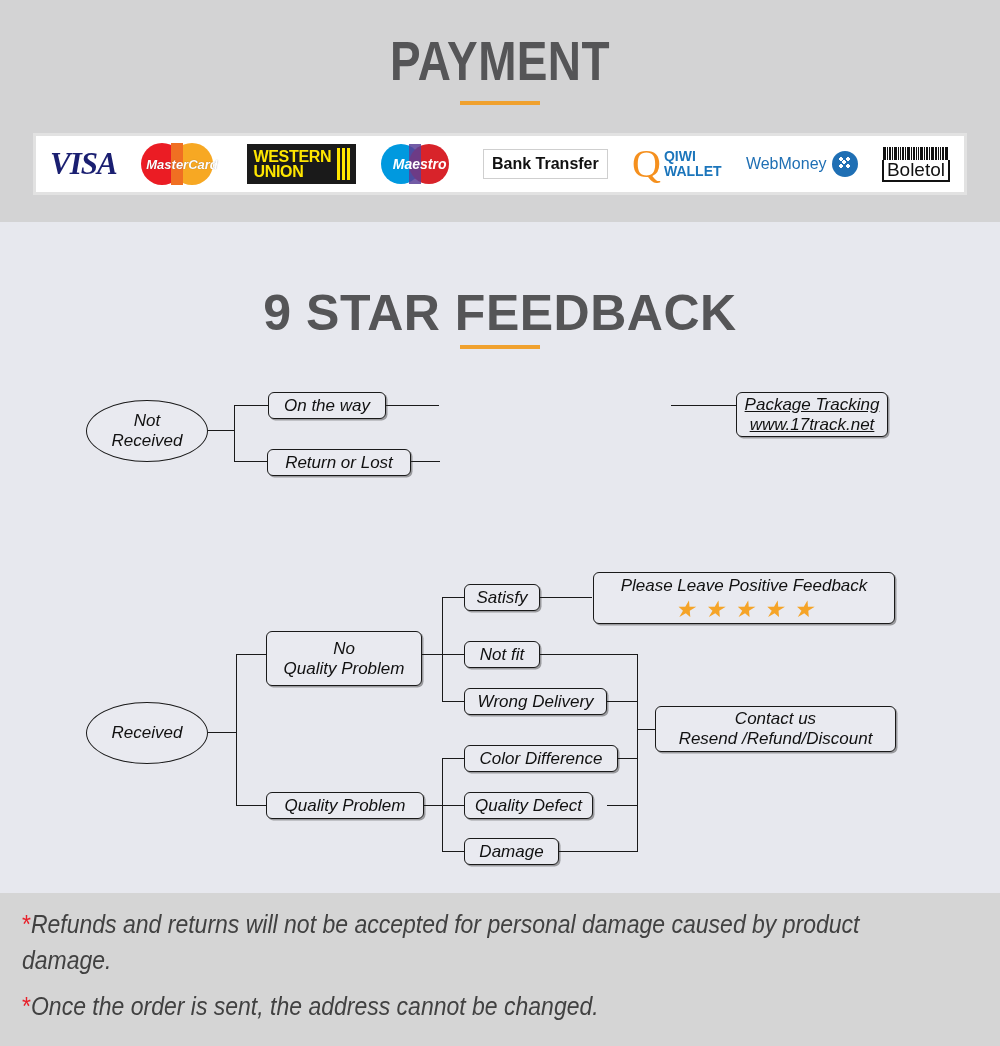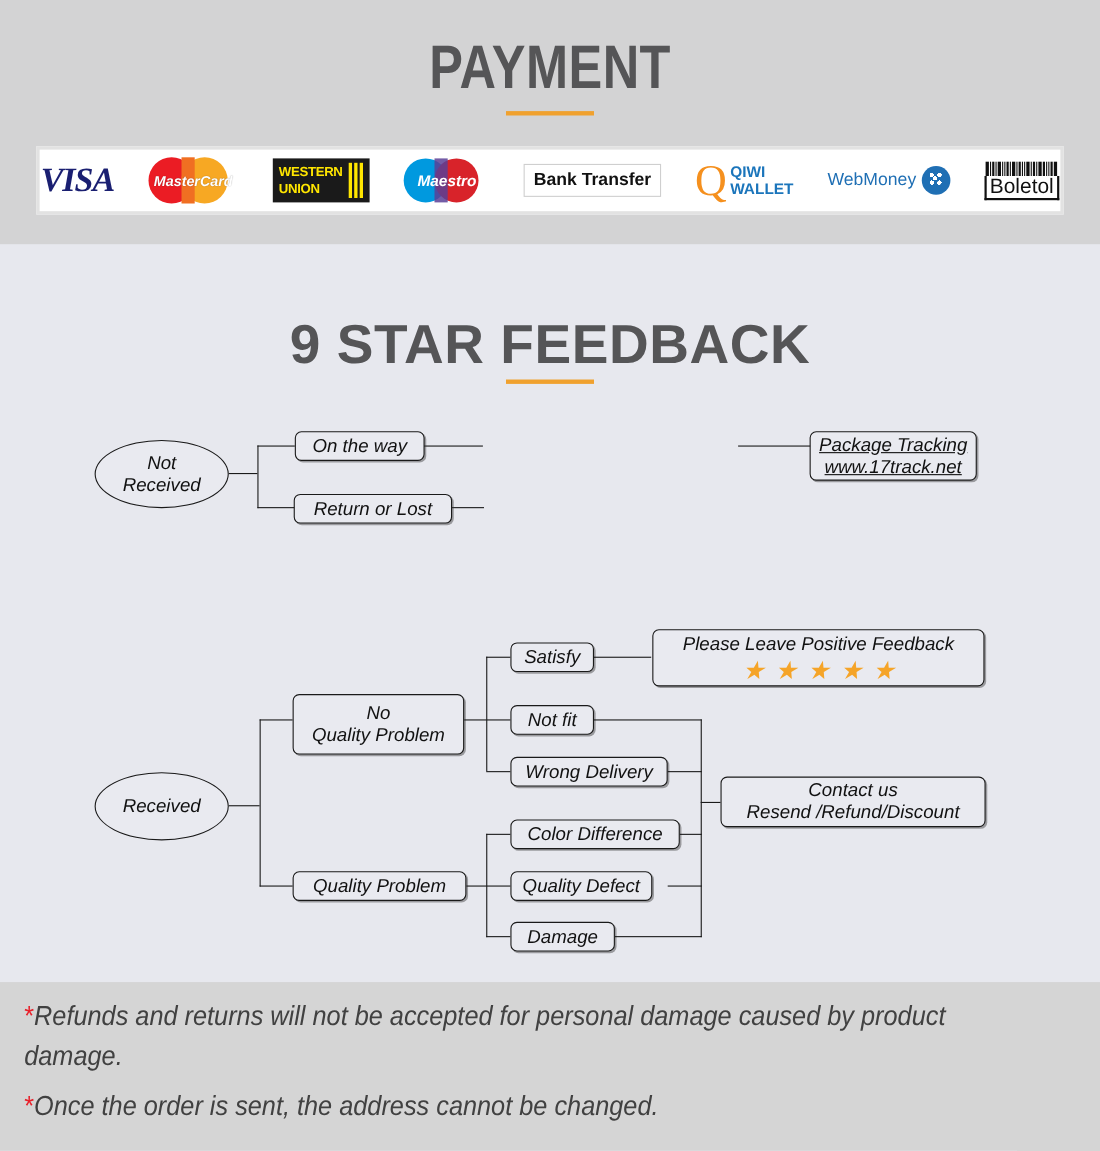--- a/index.html
+++ b/index.html
@@ -38,38 +38,38 @@
   #feedback-rule{
     position:absolute;left:460px;top:345px;width:80px;height:4px;background:#f0a12e;
   }
 
   
   .paybar{
     position:absolute;left:33px;top:133px;width:934px;height:62px;
     background:#fff;border:3px solid #e2e2e2;
     box-sizing:border-box;
     display:flex;align-items:center;justify-content:space-between;
-    padding:0 1px;
+    padding:0 14px;
   }
   .logo{display:flex;align-items:center;justify-content:center;flex:0 0 auto;}
 
   .visa{
     font-family:"Liberation Serif",serif;font-style:italic;font-weight:bold;
     font-size:31px;color:#1a1f71;letter-spacing:-1px;
   }
   .mc{position:relative;width:82px;height:42px;}
   .mc .c1{position:absolute;left:0;top:0;width:42px;height:42px;border-radius:50%;background:#eb1c24;}
   .mc .c2{position:absolute;left:30px;top:0;width:42px;height:42px;border-radius:50%;background:#f7a823;}
   .mc .ov{position:absolute;left:30px;top:0;width:12px;height:42px;background:#f06f22;}
   .mc .txt{position:absolute;left:0;top:0;width:82px;height:42px;
     display:flex;align-items:center;justify-content:center;
     color:#fff;font-weight:bold;font-size:13px;font-style:italic;
     font-family:"Liberation Sans",sans-serif;text-shadow:0 0 1px rgba(0,0,0,.4);}
   .wu{background:#1a1a1a;padding:4px 6px;display:flex;align-items:center;}
-  .wu .wtxt{color:#ffe600;font-weight:bold;font-size:12px;line-height:15px;
+  .wu .wtxt{color:#ffe600;font-weight:bold;font-size:16px;line-height:15px;
     font-family:"Liberation Sans",sans-serif;text-align:left;letter-spacing:-.3px;}
   .wu .bars{display:flex;margin-left:4px;}
   .wu .bars i{display:block;width:3px;height:32px;background:#ffe600;margin-left:2px;}
   .maestro{position:relative;width:78px;height:40px;}
   .maestro .m1{position:absolute;left:0;top:0;width:40px;height:40px;border-radius:50%;background:#0099df;}
   .maestro .m2{position:absolute;left:28px;top:0;width:40px;height:40px;border-radius:50%;background:#d8232a;}
   .maestro .mo{position:absolute;left:28px;top:0;width:12px;height:40px;background:#5b4097;opacity:.85;}
   .maestro .mt{position:absolute;left:0;top:0;width:78px;height:40px;
     display:flex;align-items:center;justify-content:center;
     color:#fff;font-weight:bold;font-style:italic;font-size:14px;

